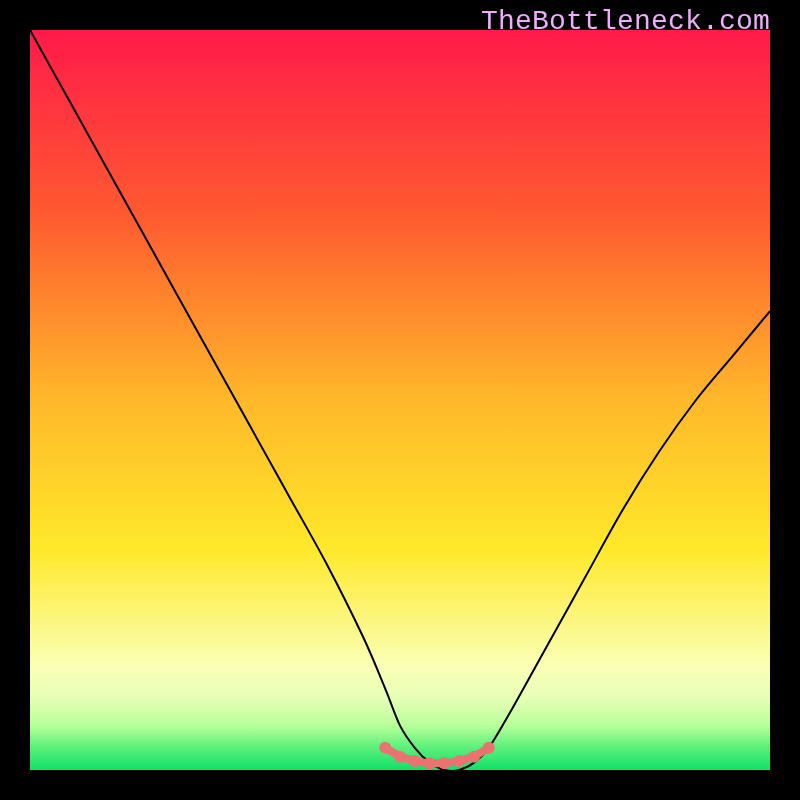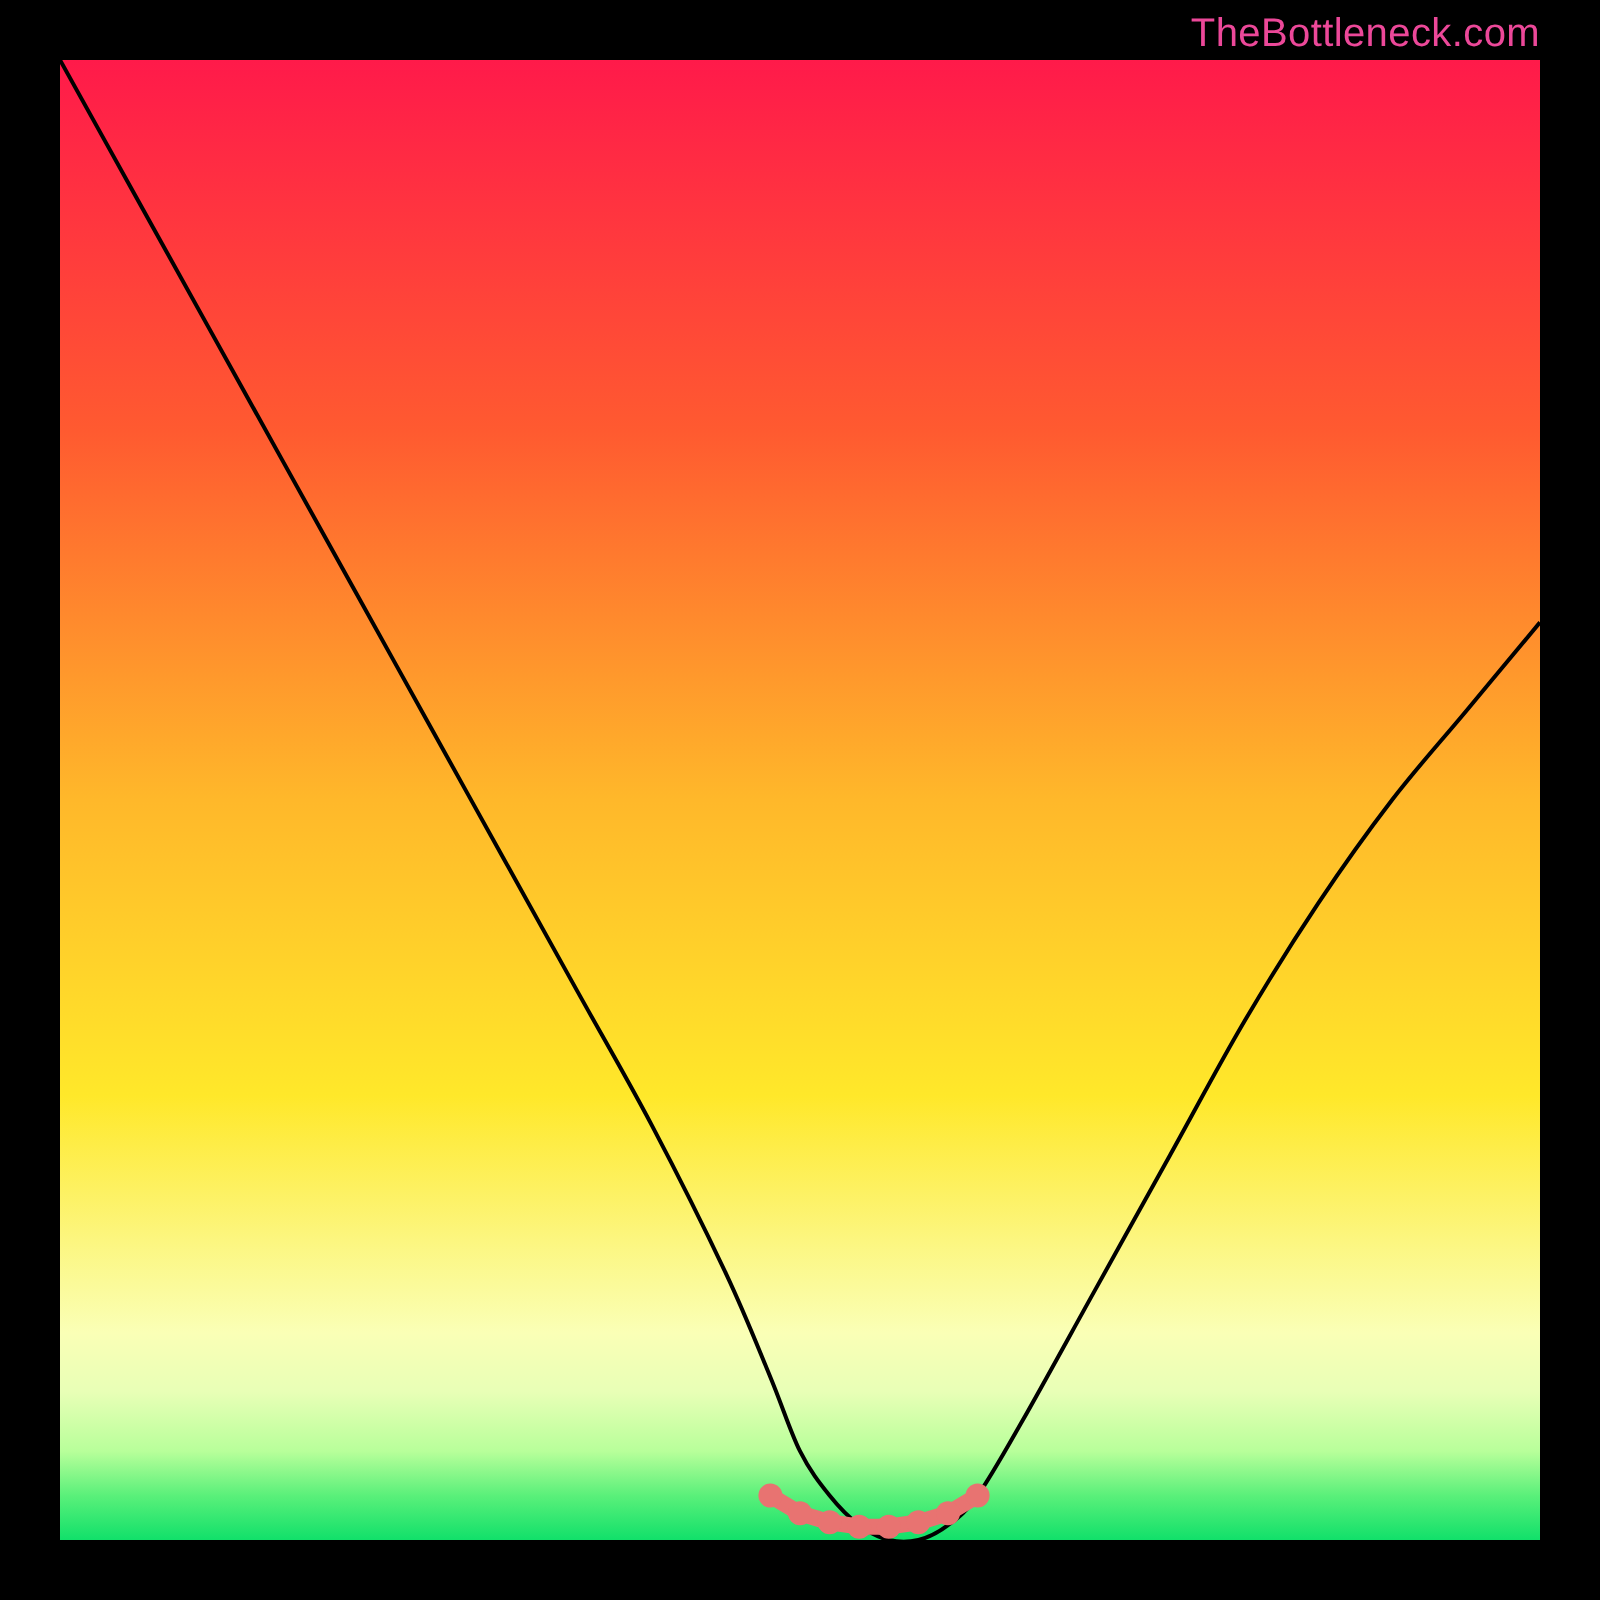--- a/index.html
+++ b/index.html
@@ -27,24 +27,24 @@
     overflow: hidden;
   }
   .gradient-bg {
     position: absolute;
     left: 0; top: 0; right: 0; bottom: 0;
   }
   .watermark {
     position: absolute;
     top: 6px;
     right: 30px;
-    font-family: Liberation Sans, sans-serif;
-    font-size: 20px;
+    font-family: Liberation Mono, monospace;
+    font-size: 28px;
     font-weight: 500;
-    color: #ec4899;
+    color: #f0abfc;
     letter-spacing: 0.2px;
   }
   svg.curve {
     position: absolute;
     left: 0; top: 0;
     width: 740px;
     height: 740px;
     overflow: visible;
   }
 </style>

